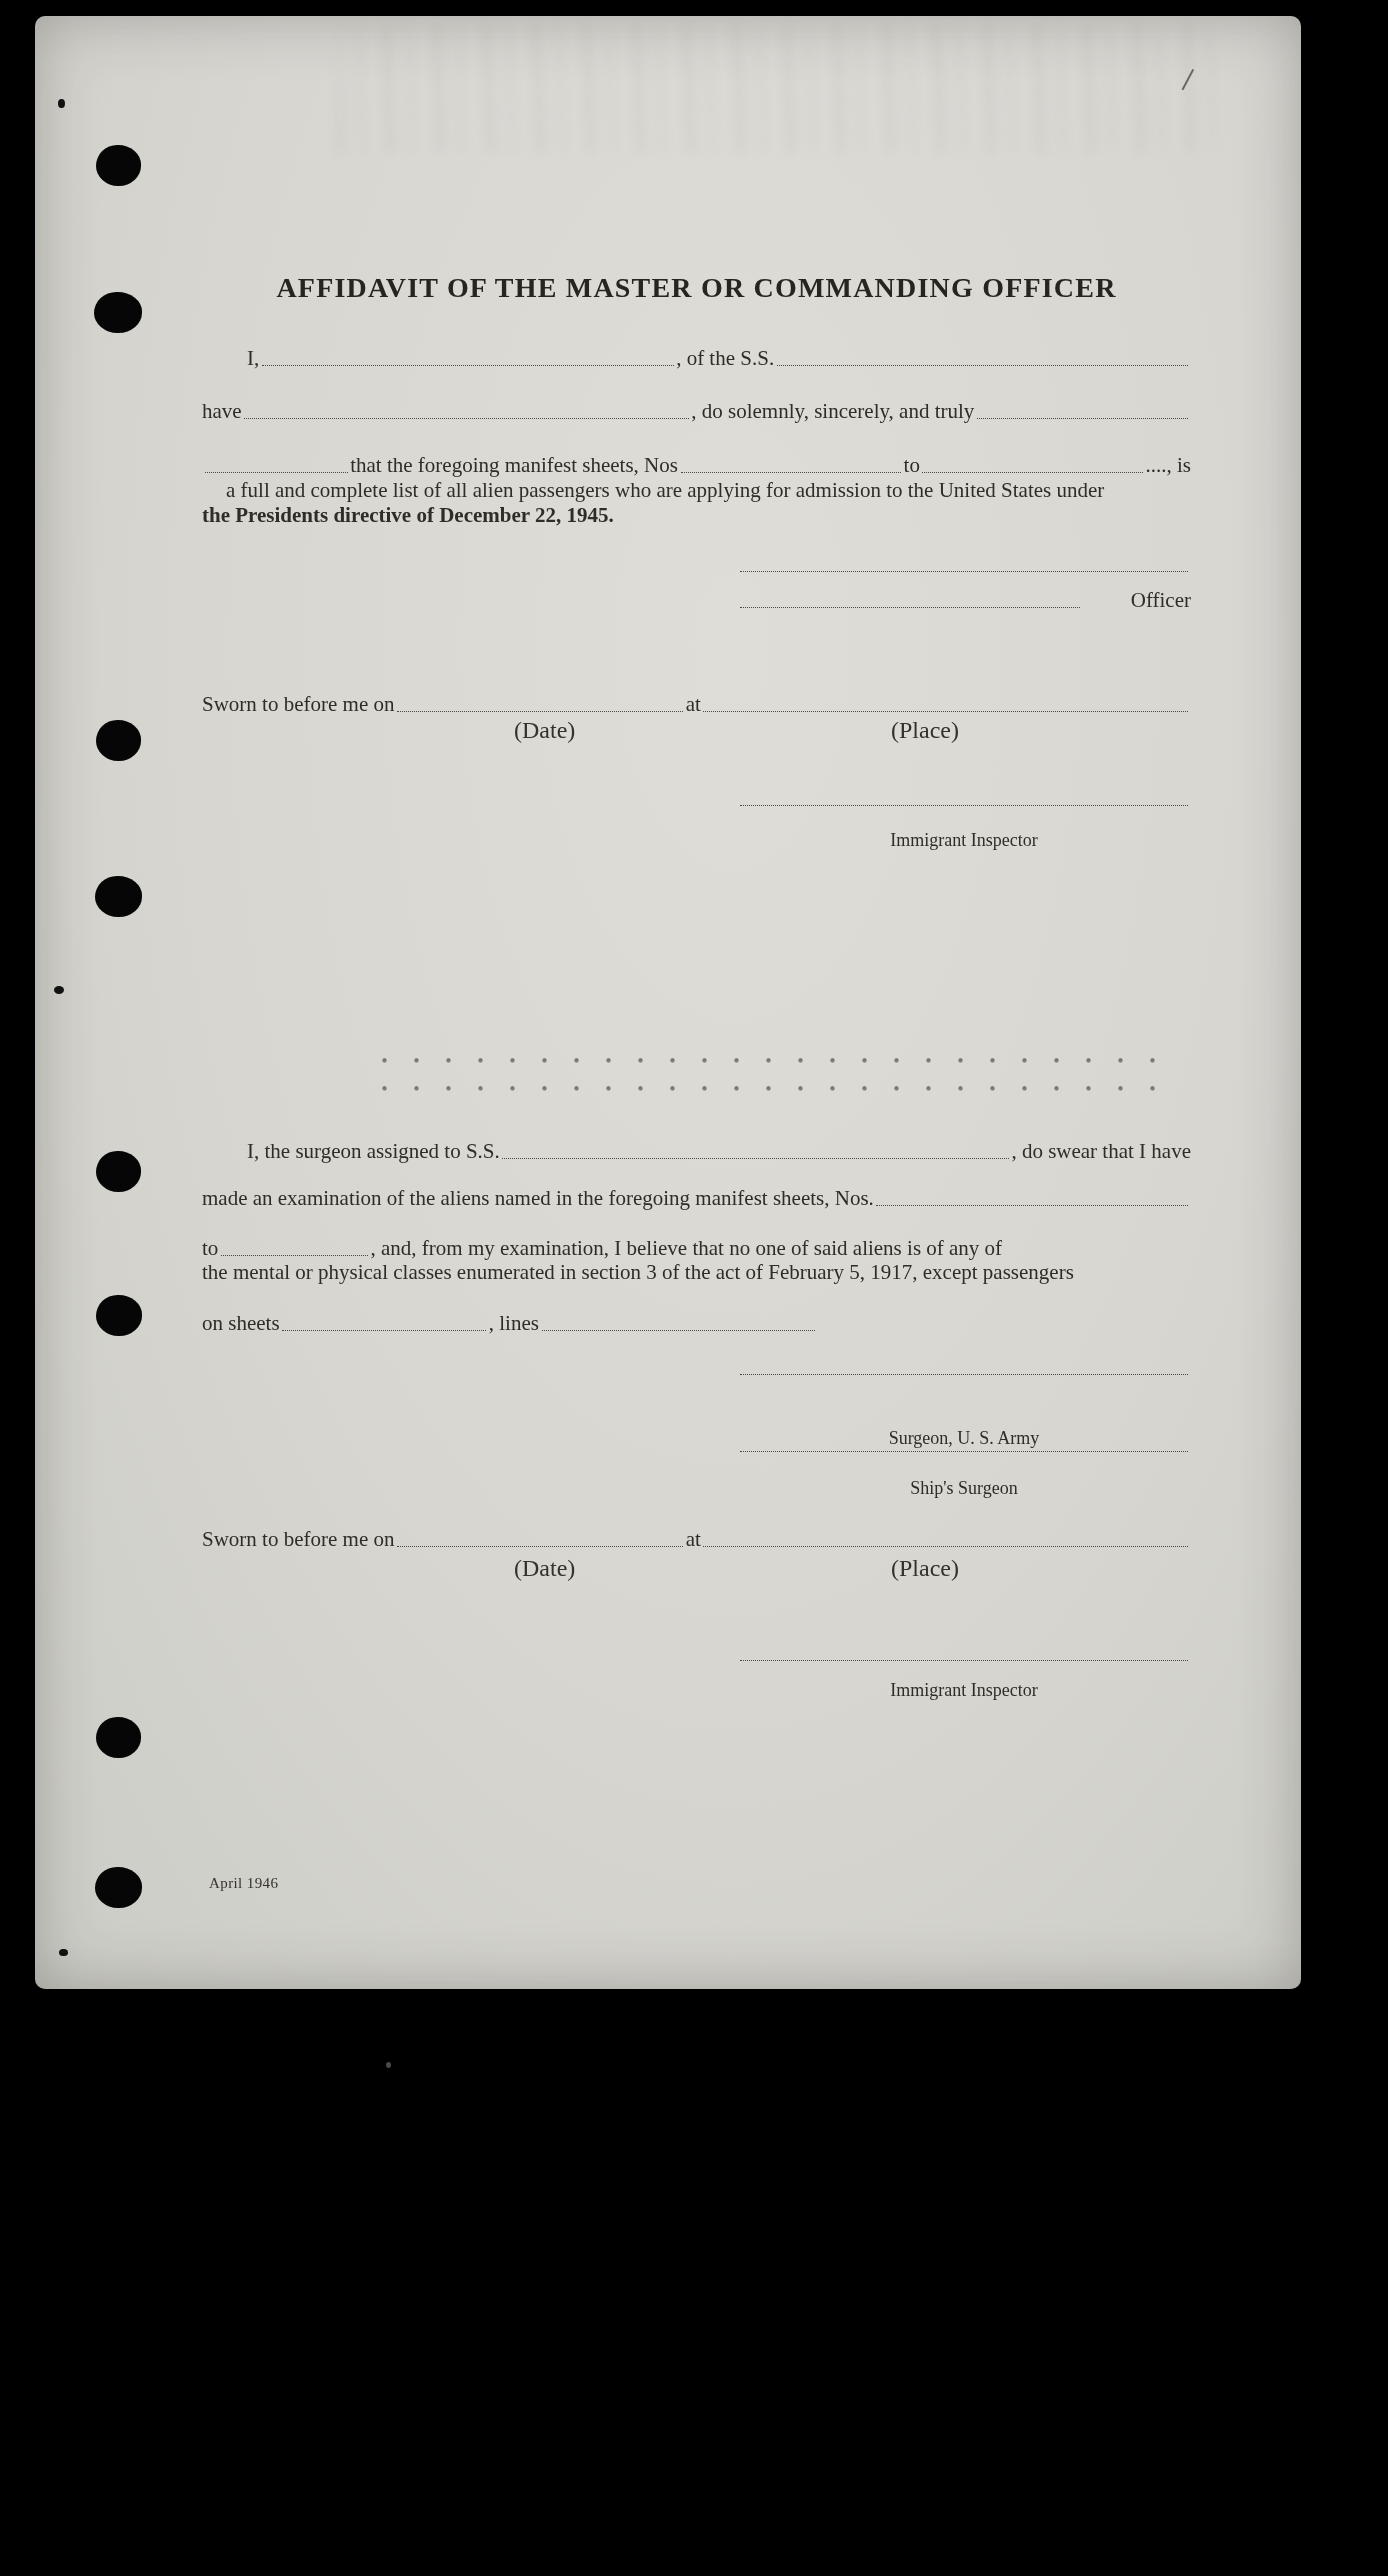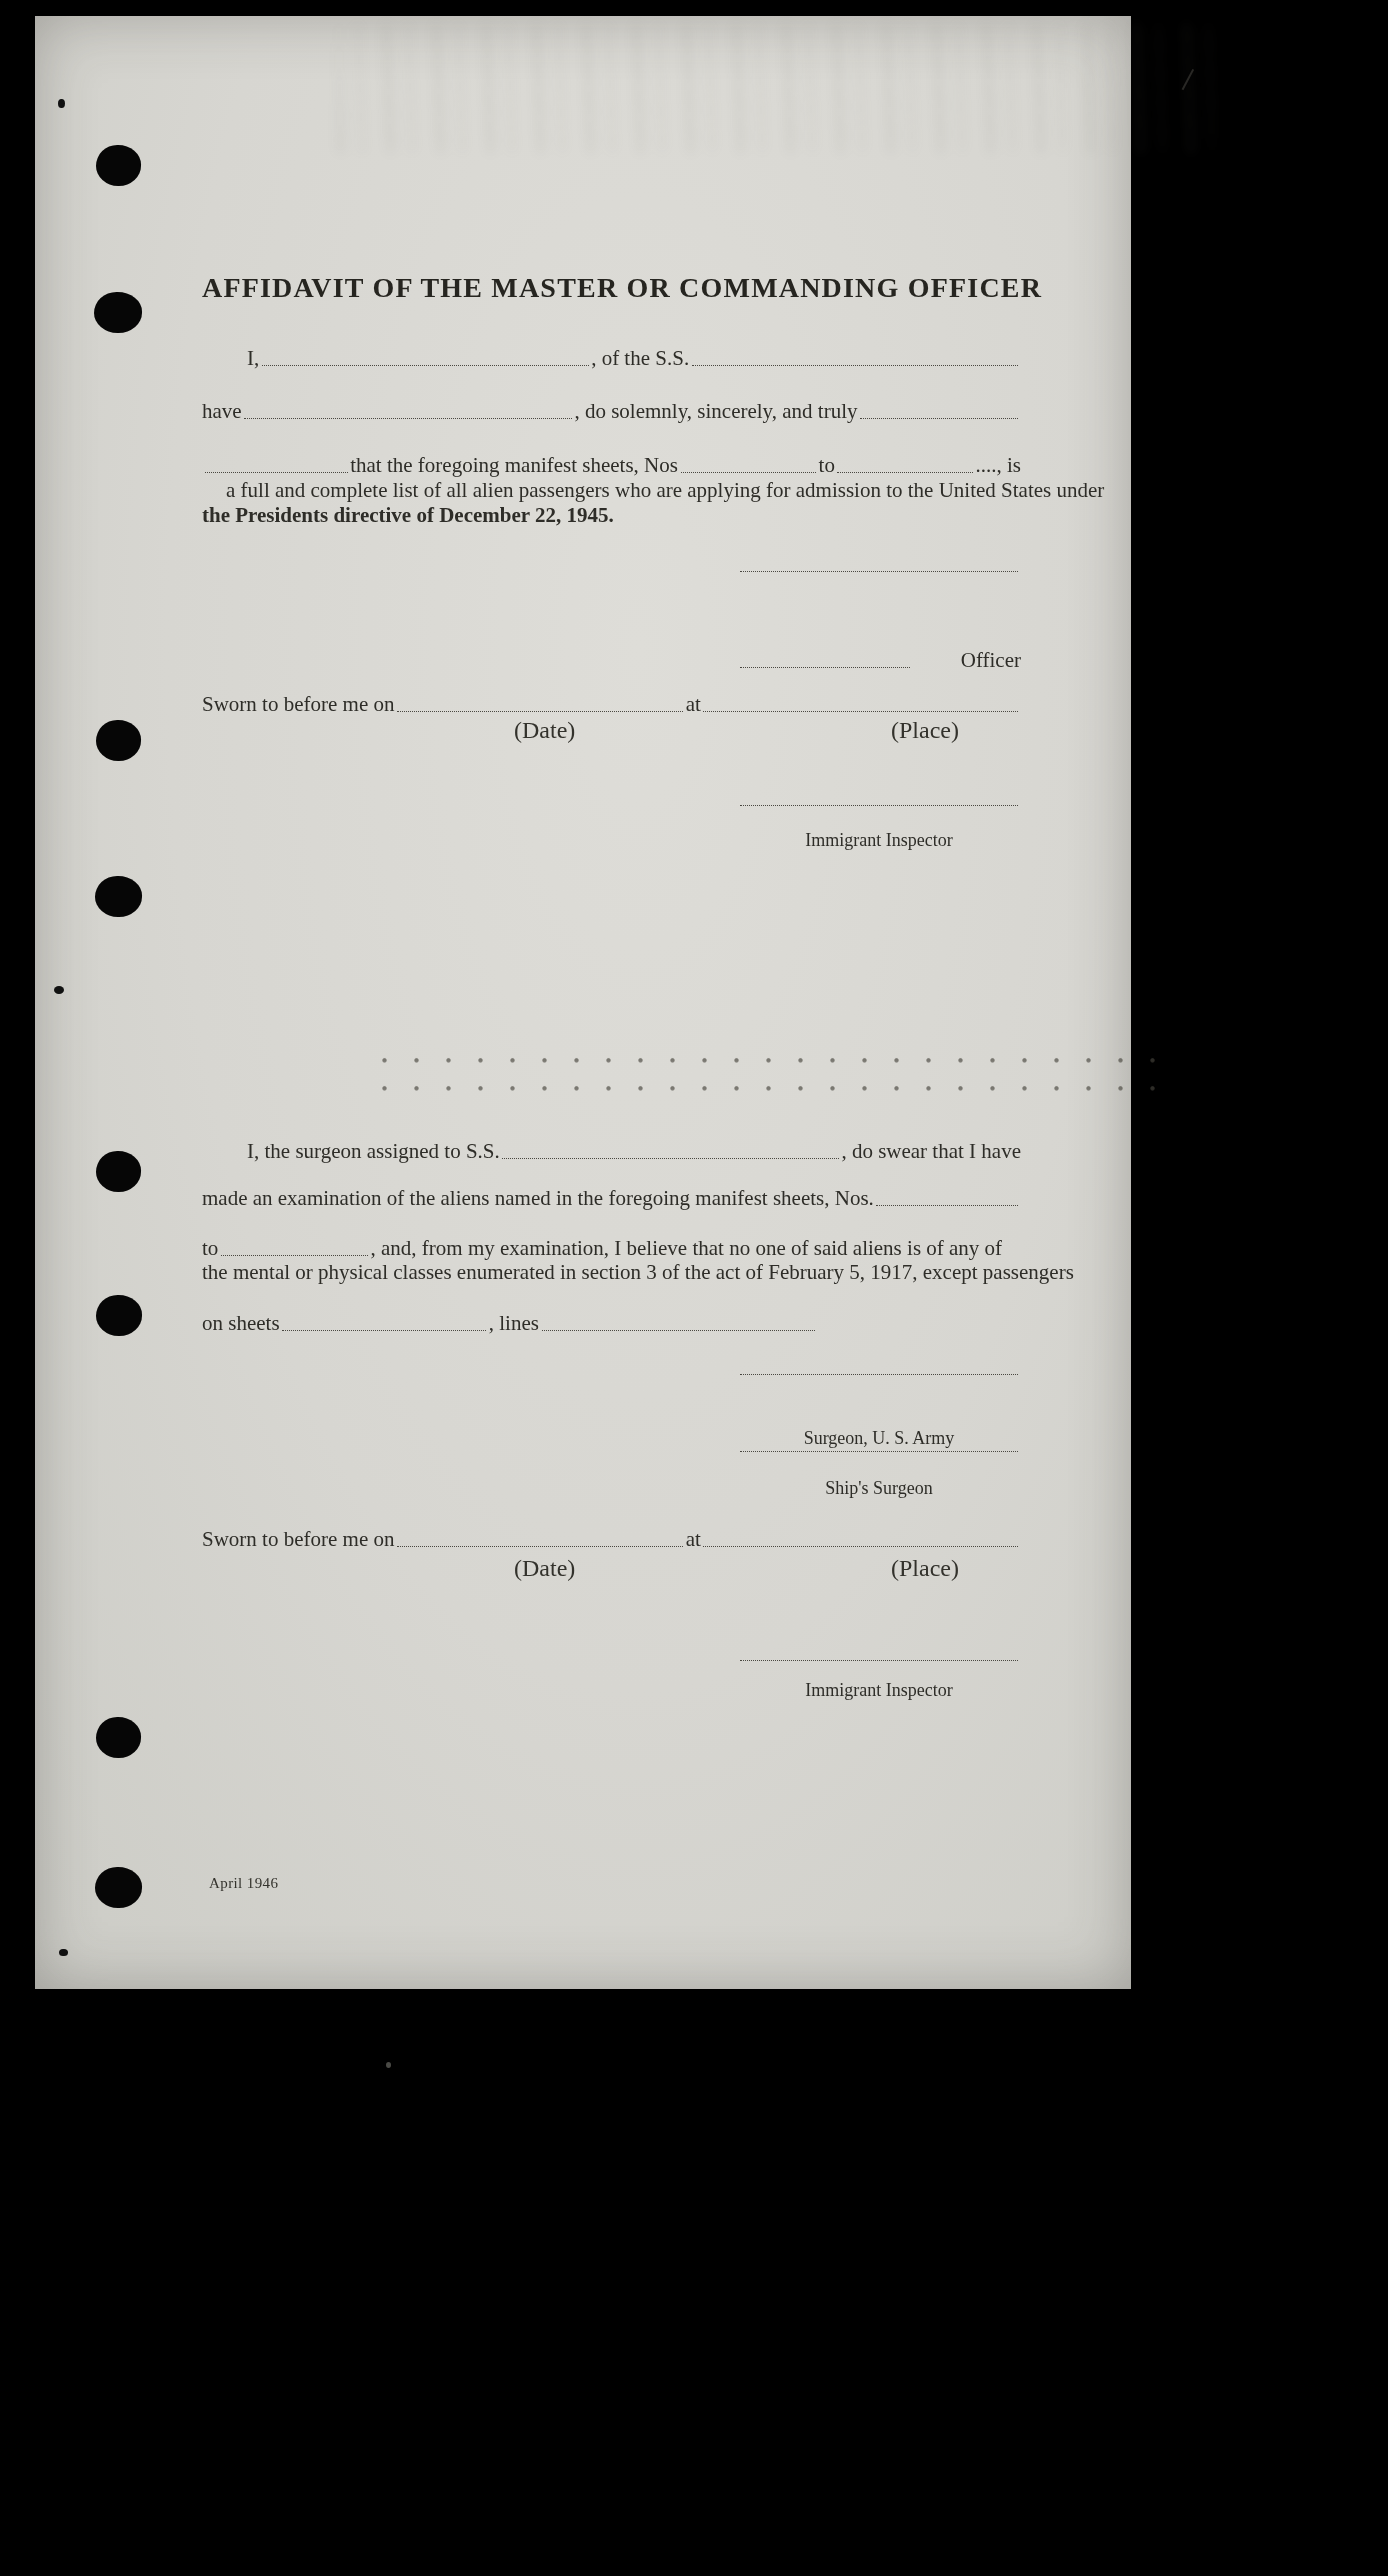--- a/index.html
+++ b/index.html
@@ -4,25 +4,26 @@
 <style>
   html,body{margin:0;padding:0;}
   body{
     width:1388px;height:2576px;
     background:#000;
     position:relative;
     overflow:hidden;
     font-family:"Liberation Serif","DejaVu Serif",serif;
   }
   .paper{
-    position:absolute;left:35px;top:15.6px;width:1096px;height:1973px;
+    position:absolute;left:35px;top:15.6px;width:1266px;height:1973px;
     background:#d8d7d2;
     background-image:radial-gradient(ellipse at 55% 32%, #deddd8 0%, #d7d6d1 55%, #ccccc6 100%);
     box-shadow:inset 0 0 61px rgba(55,54,50,.30);
     color:#2e2d28;
+    border-radius:10px;
   }
   .ghost{
     position:absolute;left:303px;top:7px;width:875px;height:130px;
     opacity:.30;filter:blur(6px);
     background:repeating-linear-gradient(88deg,
       rgba(105,105,98,.38) 0 5.2px, transparent 5.2px 22.5px,
       rgba(120,118,110,.30) 22.5px 26px, transparent 26px 50px);
   }
   .hole{
     position:absolute;width:45px;height:41px;background:#060606;
@@ -113,21 +114,21 @@
   </div>
 
   <div class="line" style="top:487px;font-weight:bold;">
     <span>the Presidents directive of December 22, 1945.</span>
   </div>
 
   <div class="line rline" style="top:555px;">
     <span class="leader"></span>
   </div>
 
-  <div class="line rline" style="top:632px;gap:48px;">
+  <div class="line rline" style="top:572px;gap:48px;">
     <span class="leader"></span>
     <span>Officer</span>
   </div>
 
   <div class="line" style="top:676px;">
     <span>Sworn to before me on</span>
     <span class="leader lf" style="flex-basis:286px;"></span>
     <span>at</span>
     <span class="leader"></span>
   </div>

